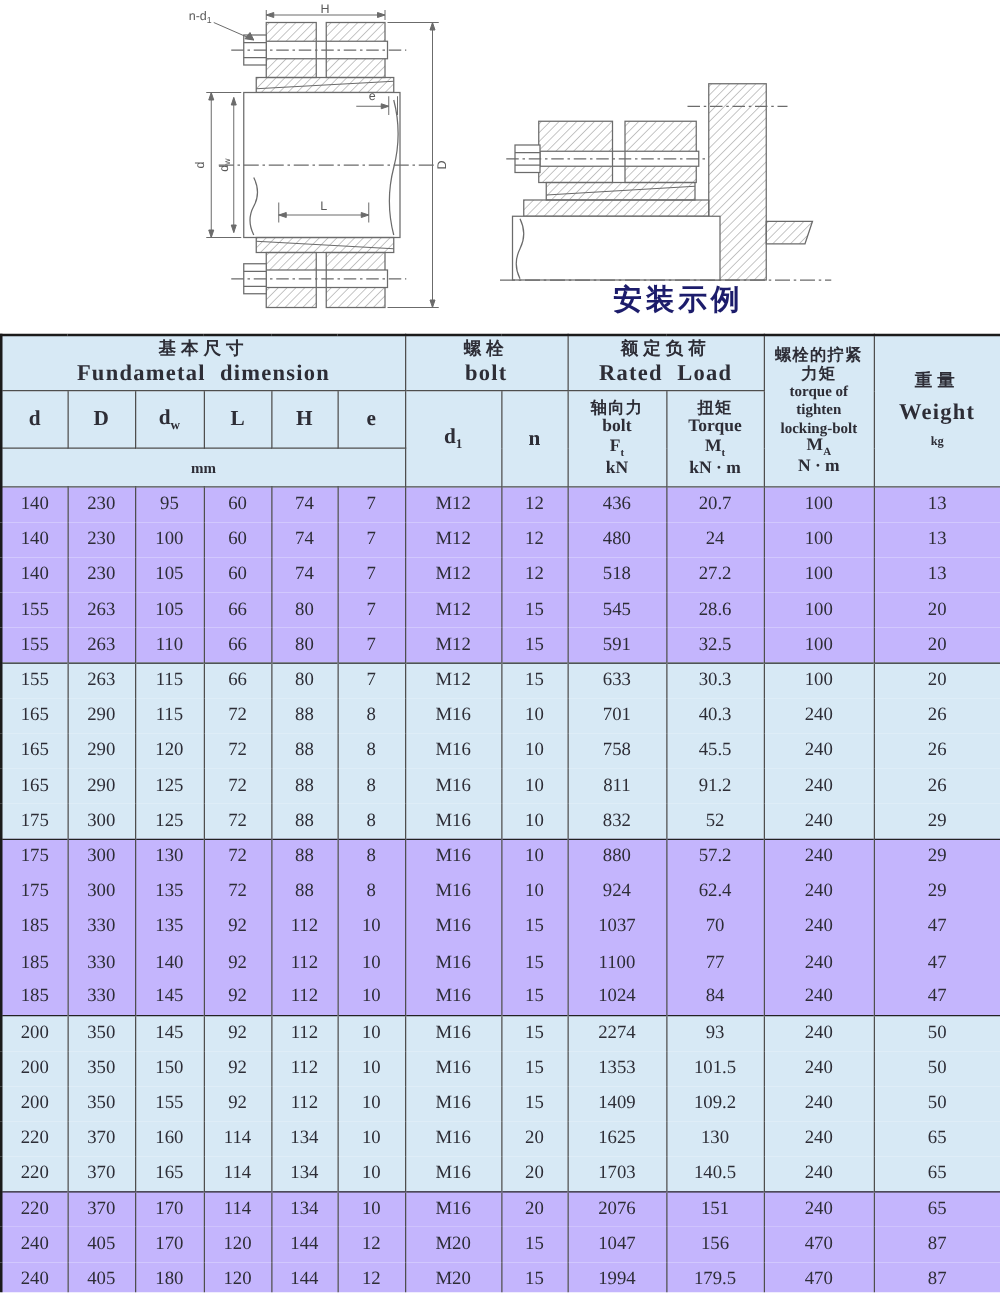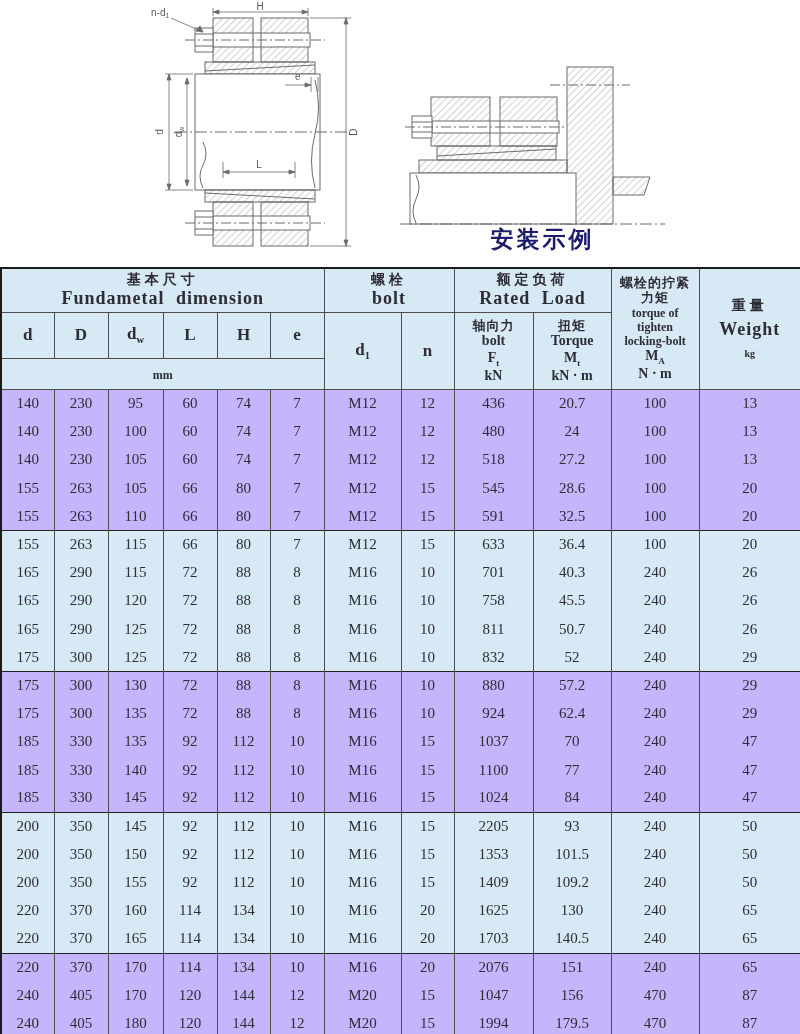--- a/index.html
+++ b/index.html
@@ -296,21 +296,21 @@
         <tr class="shaded group-start">
           <td>155</td>
           <td>263</td>
           <td>115</td>
           <td>66</td>
           <td>80</td>
           <td>7</td>
           <td>M12</td>
           <td>15</td>
           <td>633</td>
-          <td>36.4</td>
+          <td>30.3</td>
           <td>100</td>
           <td>20</td>
         </tr>
         <tr class="shaded">
           <td>165</td>
           <td>290</td>
           <td>115</td>
           <td>72</td>
           <td>88</td>
           <td>8</td>
@@ -338,21 +338,21 @@
         <tr class="shaded">
           <td>165</td>
           <td>290</td>
           <td>125</td>
           <td>72</td>
           <td>88</td>
           <td>8</td>
           <td>M16</td>
           <td>10</td>
           <td>811</td>
-          <td>50.7</td>
+          <td>91.2</td>
           <td>240</td>
           <td>26</td>
         </tr>
         <tr class="shaded">
           <td>175</td>
           <td>300</td>
           <td>125</td>
           <td>72</td>
           <td>88</td>
           <td>8</td>
@@ -435,21 +435,21 @@
         </tr>
         <tr class="shaded group-start">
           <td>200</td>
           <td>350</td>
           <td>145</td>
           <td>92</td>
           <td>112</td>
           <td>10</td>
           <td>M16</td>
           <td>15</td>
-          <td>2205</td>
+          <td>2274</td>
           <td>93</td>
           <td>240</td>
           <td>50</td>
         </tr>
         <tr class="shaded">
           <td>200</td>
           <td>350</td>
           <td>150</td>
           <td>92</td>
           <td>112</td>

